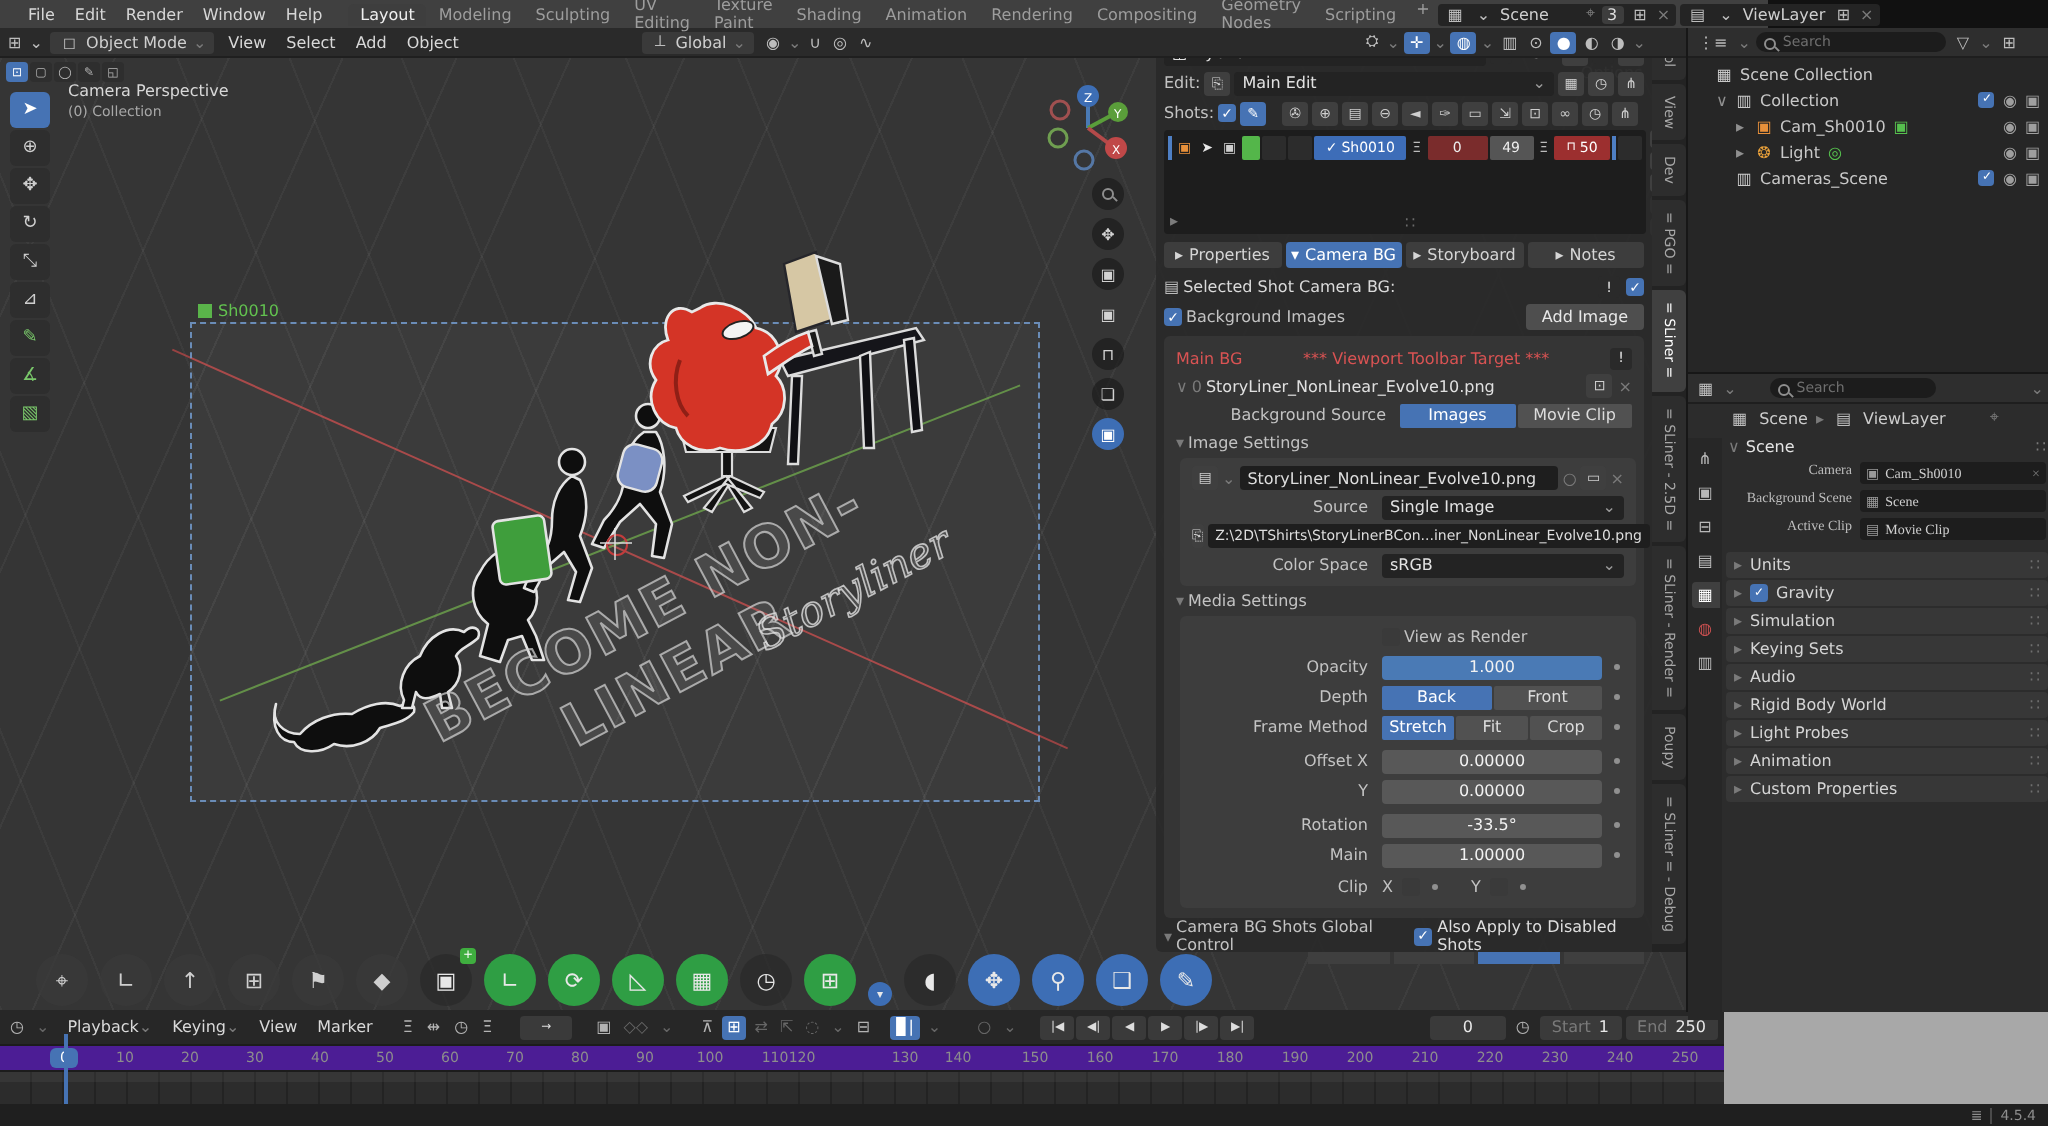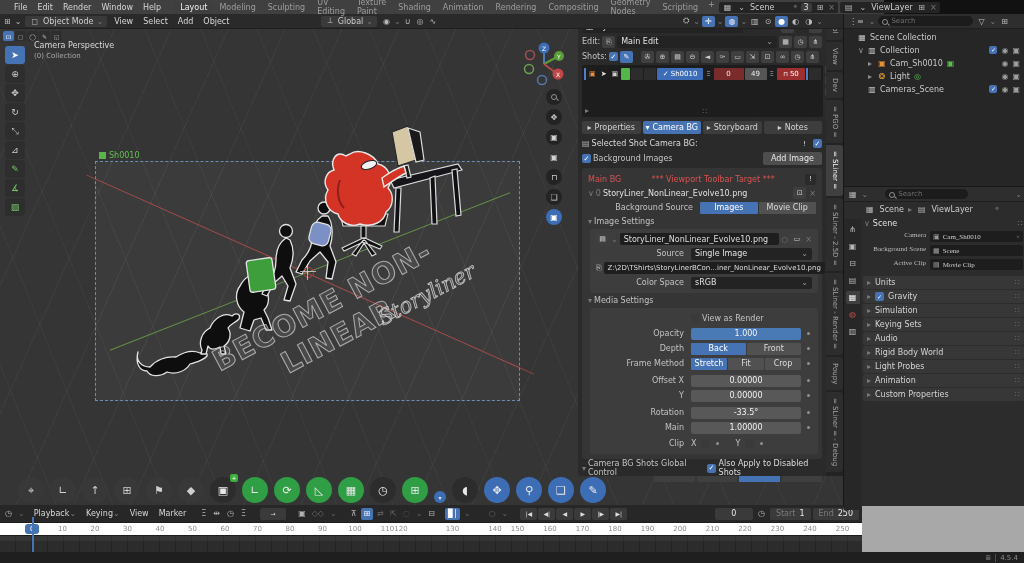--- a/index.html
+++ b/index.html
@@ -137,21 +137,21 @@
   .pbar .grip{margin-left:auto;color:#6f6f6f;}
   
   #timeline{position:absolute;left:0;top:505px;width:862px;height:47px;background:#262626;z-index:30;}
   #tlhead{height:17px;background:#272727;display:flex;align-items:center;gap:2px;border-bottom:1px solid #1c1c1c;padding:0 3px;}
   .tlico{color:#b3b3b3;padding:0 2px;}
   .tlico.dim{color:#666;}
   .tlblue{background:#4673b4;color:#fff;border-radius:2px;padding:0 3px;height:12px;display:flex;align-items:center;}
   .transport{display:flex;gap:1px;margin-left:8px;}
   .tpb{background:#3a3a3a;border-radius:2px;height:12px;min-width:13px;display:flex;align-items:center;justify-content:center;color:#ddd;font-size:6px;padding:0 2px;}
   .tlfld{background:#3a3a3a;border-radius:2px;height:12px;display:flex;align-items:center;justify-content:center;padding:0 6px;color:#e8e8e8;gap:4px;}
-  #tlruler{position:relative;height:12px;background:#ffffff;border-bottom:1px solid #1c1c1c;}
+  #tlruler{position:relative;height:12px;background:#4c1d95;border-bottom:1px solid #1c1c1c;}
   .tick{position:absolute;top:2px;color:#8d8d8d;font-size:7px;transform:translateX(-50%);}
   #cfbadge{position:absolute;left:25px;top:1px;background:#4673b4;color:#fff;border-radius:3px;padding:0 5px;height:10px;display:flex;align-items:center;font-size:7px;}
   #tltracks{position:relative;height:17px;background:#242424;
     background-image:repeating-linear-gradient(90deg,#2c2c2c 0 15px,#232323 15px 16px);}
   #tltracks:before{content:"";position:absolute;left:0;top:0;right:0;height:5px;background:rgba(255,255,255,0.05);}
   #playhead{position:absolute;left:32px;top:12px;width:2px;height:35px;background:#4673b4;}
   #corner{position:absolute;left:862px;top:505px;width:162px;height:47px;background:#a8a8a8;z-index:30;}
   #statusbar{position:absolute;left:0;top:552px;width:1024px;height:11px;background:#1f1f1f;display:flex;align-items:center;justify-content:flex-end;gap:4px;padding-right:6px;box-sizing:border-box;color:#8d8d8d;z-index:40;font-size:7px;}
   .vr{width:1px;height:8px;background:#4a4a4a;}
 </style>
@@ -898,21 +898,21 @@
         <span class="tick" style="left: 160px;">40</span>
         <span class="tick" style="left: 192.5px;">50</span>
         <span class="tick" style="left: 225px;">60</span>
         <span class="tick" style="left: 257.5px;">70</span>
         <span class="tick" style="left: 290px;">80</span>
         <span class="tick" style="left: 322.5px;">90</span>
         <span class="tick" style="left: 355px;">100</span>
         <span class="tick" style="left: 387.5px;">110</span>
         <span class="tick" style="left: 401px;">120</span>
         <span class="tick" style="left: 452.5px;">130</span>
-        <span class="tick" style="left: 495px;">140</span>
+        <span class="tick" style="left: 479px;">140</span>
         <span class="tick" style="left: 517.5px;">150</span>
         <span class="tick" style="left: 550px;">160</span>
         <span class="tick" style="left: 582.5px;">170</span>
         <span class="tick" style="left: 615px;">180</span>
         <span class="tick" style="left: 647.5px;">190</span>
         <span class="tick" style="left: 680px;">200</span>
         <span class="tick" style="left: 712.5px;">210</span>
         <span class="tick" style="left: 745px;">220</span>
         <span class="tick" style="left: 777.5px;">230</span>
         <span class="tick" style="left: 810px;">240</span>

